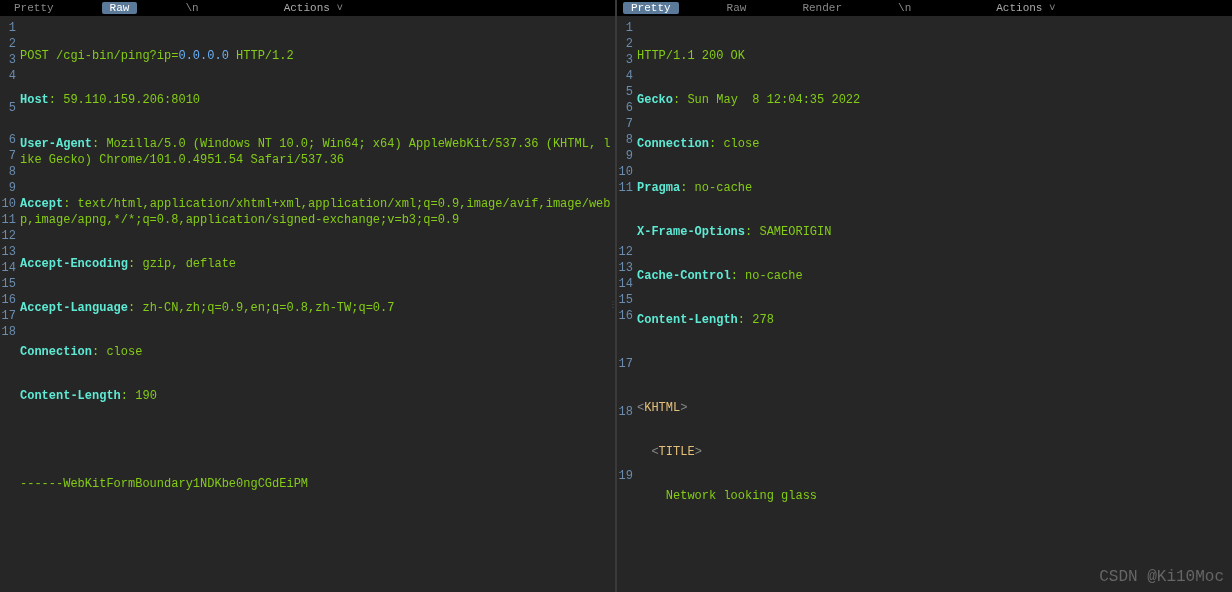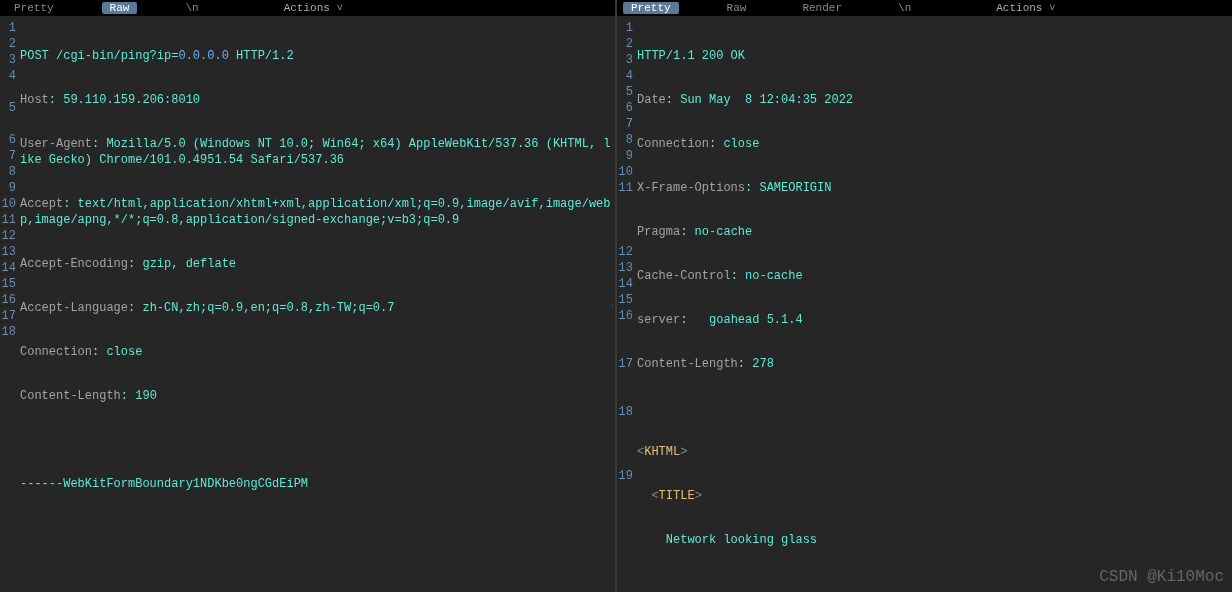--- a/index.html
+++ b/index.html
@@ -58,25 +58,25 @@
   flex: 1;
   padding-top: 4px;
   white-space: pre-wrap;
   word-break: break-all;
 }
 .line {
   min-height: 16px;
   line-height: 16px;
   padding: 0 2px;
 }
-.hdr { color: #a3a3a3; font-weight: normal; }
+.hdr { color: #5eead4; font-weight: bold; }
 .num { color: #6ab0f3; }
 .tagn { color: #e5c07b; }
 .punc { color: #888; }
-.txt { color: #5eead4; }
+.txt { color: #84cc16; }
 .watermark {
   position: absolute;
   bottom: 6px;
   right: 8px;
   color: #666;
   font-size: 16px;
   pointer-events: none;
 }
 .divider {
   position: absolute;
@@ -186,26 +186,25 @@
         <div></div>
         <div></div>
         <div>18</div>
         <div></div>
         <div></div>
         <div></div>
         <div>19</div>
       </div>
     <div class="lines">
       <div class="line"><span class="txt">HTTP/1.1 200 OK</span></div>
-      <div class="line"><span class="hdr">Date</span><span class="txt">: Sun May  8 12:04:35 2022</span></div>
+      <div class="line"><span class="hdr">Gecko</span><span class="txt">: Sun May  8 12:04:35 2022</span></div>
       <div class="line"><span class="hdr">Connection</span><span class="txt">: close</span></div>
+      <div class="line"><span class="hdr">Pragma</span><span class="txt">: no-cache</span></div>
       <div class="line"><span class="hdr">X-Frame-Options</span><span class="txt">: SAMEORIGIN</span></div>
-      <div class="line"><span class="hdr">Pragma</span><span class="txt">: no-cache</span></div>
       <div class="line"><span class="hdr">Cache-Control</span><span class="txt">: no-cache</span></div>
-      <div class="line"><span class="hdr">server</span><span class="txt">:   goahead 5.1.4</span></div>
       <div class="line"><span class="hdr">Content-Length</span><span class="txt">: 278</span></div>
       <div class="line"><span></span></div>
       <div class="line"><span class="punc">&lt;</span><span class="tagn">KHTML</span><span class="punc">&gt;</span></div>
       <div class="line"><span>  </span><span class="punc">&lt;</span><span class="tagn">TITLE</span><span class="punc">&gt;</span></div>
       <div class="line"><span class="txt">    Network looking glass</span></div>
       
       
       
       
       

